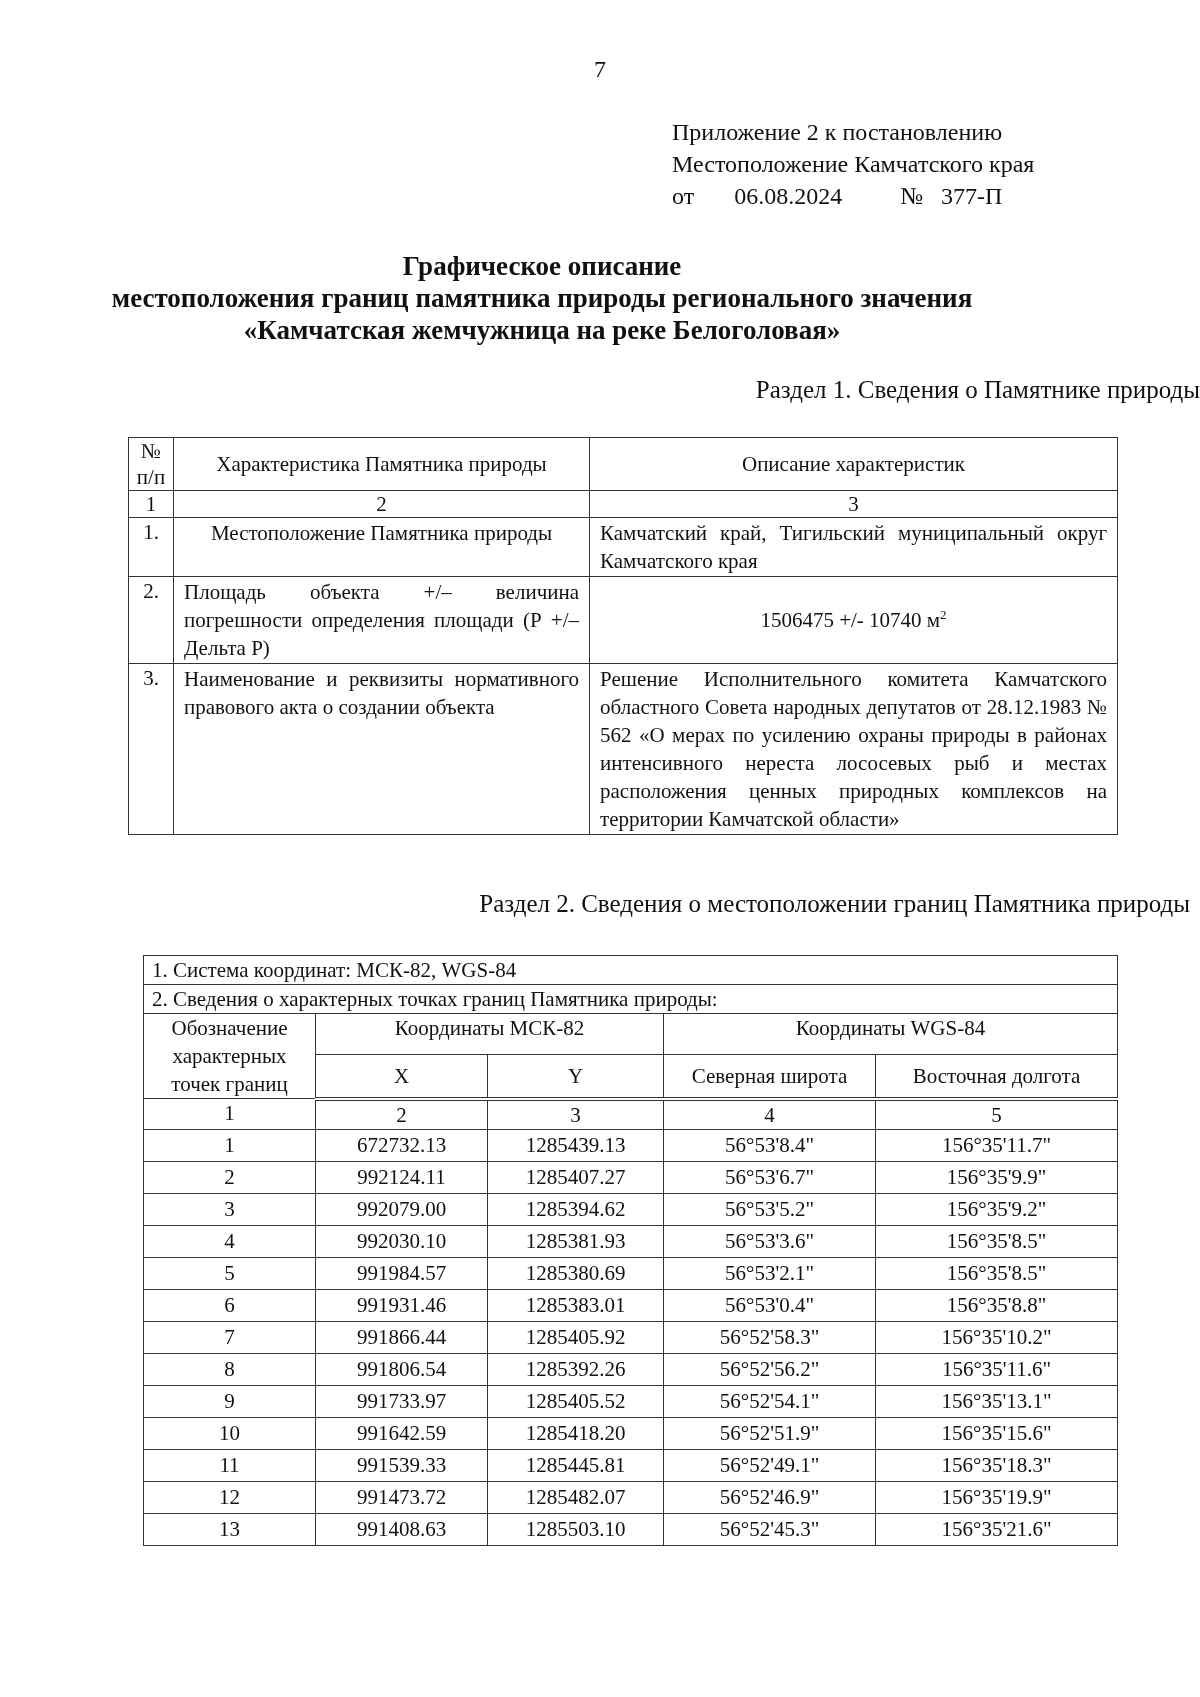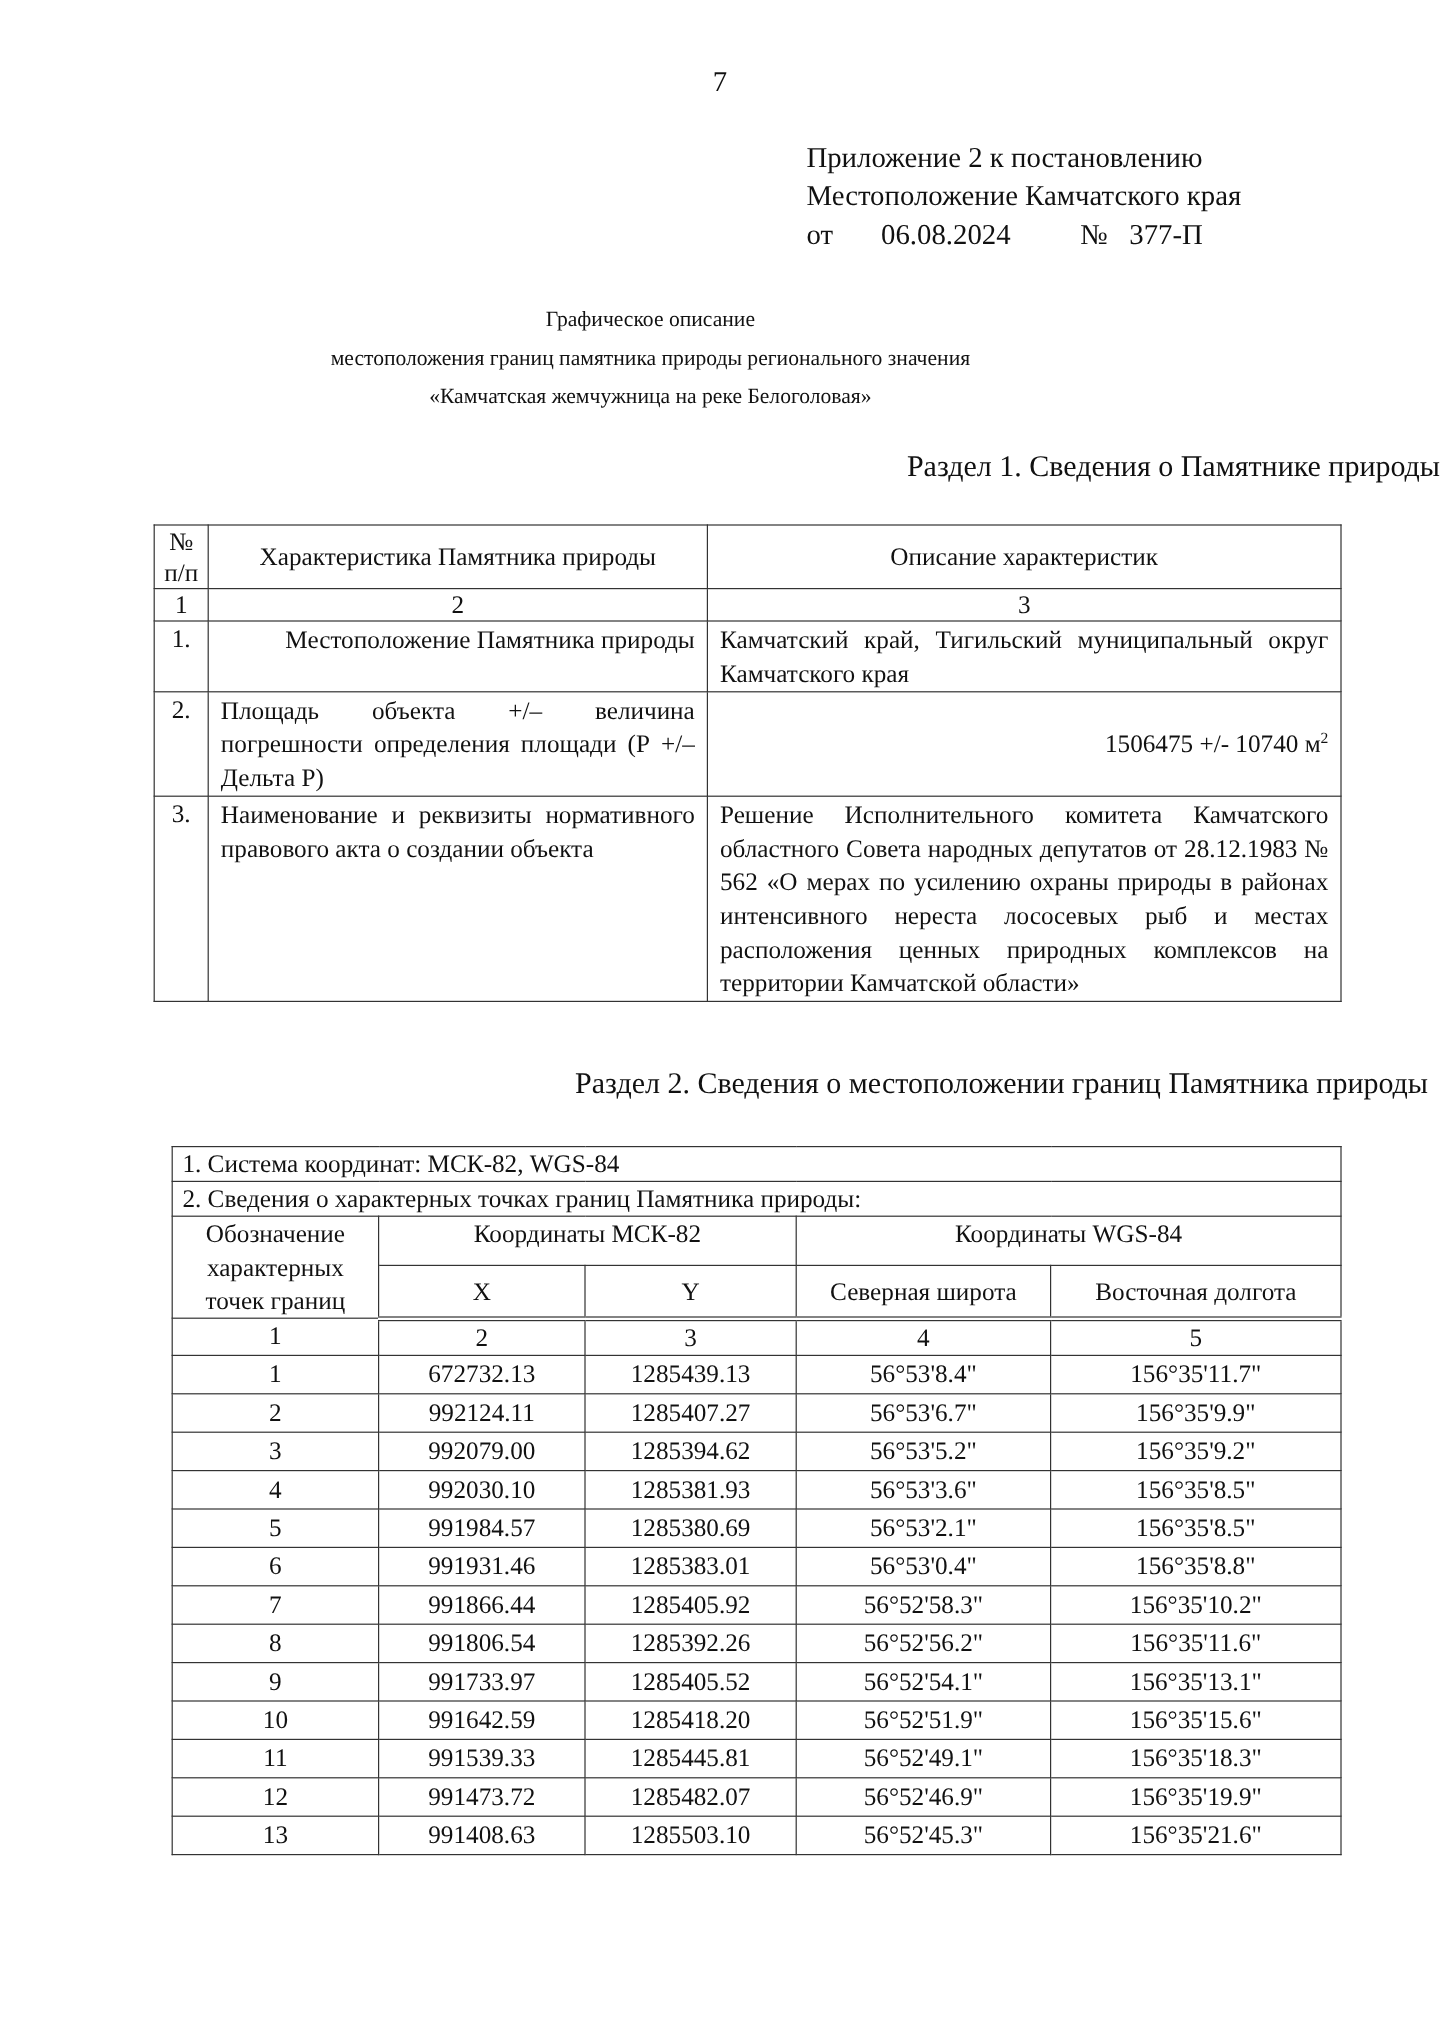--- a/index.html
+++ b/index.html
@@ -4,36 +4,36 @@
   <style>
     html, body { margin: 0; padding: 0; background: #ffffff; }
     body {
       width: 1200px; height: 1697px; position: relative; overflow: hidden;
       font-family: "Liberation Serif", "DejaVu Serif", serif; color: #111;
     }
     .page-num { position: absolute; top: 56px; left: 0; width: 1200px; text-align: center; font-size: 24px; }
     .approval { position: absolute; top: 116px; left: 672px; font-size: 24px; line-height: 32px; }
     .approval .line3 { display: flex; }
     .approval .line3 span { white-space: pre; text-align: center; }
-    .doc-title { position: absolute; top: 250px; left: 0; width: 1084px; text-align: center; font-size: 18px; line-height: 32px; }
+    .doc-title { position: absolute; top: 250px; left: 0; width: 1084px; text-align: center; font-size: 27px; line-height: 32px; font-weight: bold; }
     .section-title { position: absolute; left: 0; width: 1200px; text-align: right; font-size: 25px; }
     .s1-title { top: 376px; }
     .s2-title { top: 890px; left: -10px; }
 
     table { border-collapse: collapse; position: absolute; font-size: 21px; }
     td, th { border: 1.5px solid #333; font-weight: normal; padding: 1px 10px; vertical-align: top; line-height: 28px; }
 
     .t1 { top: 437px; left: 128px; width: 990px; }
     .t1 .c1 { width: 36px; text-align: center; padding: 0 4px; }
     .t1 .c2 { width: 395px; text-align: justify; }
     .t1 .c3 { text-align: justify; }
     .t1 .hdr td { vertical-align: middle; text-align: center; }
     .t1 .hdr .c1 { line-height: 26px; }
     .t1 .num td { text-align: center; line-height: 26px; padding-top: 0; padding-bottom: 0; }
-    .t1 .mid { vertical-align: middle; text-align: right; }
+    .t1 .mid { vertical-align: middle; text-align: center; }
 
     .t2 { top: 955px; left: 143px; width: 975px; border-radius: 12px; }
     .t2 td { text-align: center; line-height: 28px; padding: 0 6px; }
     .t2 .left { text-align: left; padding-left: 8px; }
     .t2 .mid { vertical-align: middle; }
     .t2 .dbl td { border-bottom: 4px double #333; }
     .t2 .data td { line-height: 31px; }
     sup { font-size: 13px; line-height: 0; }
   </style>
 </head>
@@ -73,21 +73,21 @@
     <td class="c2">Характеристика Памятника природы</td>
     <td class="c3">Описание характеристик</td>
   </tr>
   <tr class="num">
     <td class="c1">1</td>
     <td class="c2">2</td>
     <td class="c3">3</td>
   </tr>
   <tr>
     <td class="c1">1.</td>
-    <td class="c2" style="text-align:right">Местоположение Памятника природы</td>
+    <td class="c2" style="text-align:center">Местоположение Памятника природы</td>
     <td class="c3">Камчатский край, Тигильский муниципальный округ Камчатского края</td>
   </tr>
   <tr>
     <td class="c1">2.</td>
     <td class="c2">Площадь объекта +/– величина погрешности определения площади (Р +/– Дельта Р)</td>
     <td class="c3 mid"><span>1506475 +/- 10740 м</span><sup>2</sup></td>
   </tr>
   <tr>
     <td class="c1">3.</td>
     <td class="c2">Наименование и реквизиты нормативного правового акта о создании объекта</td>

